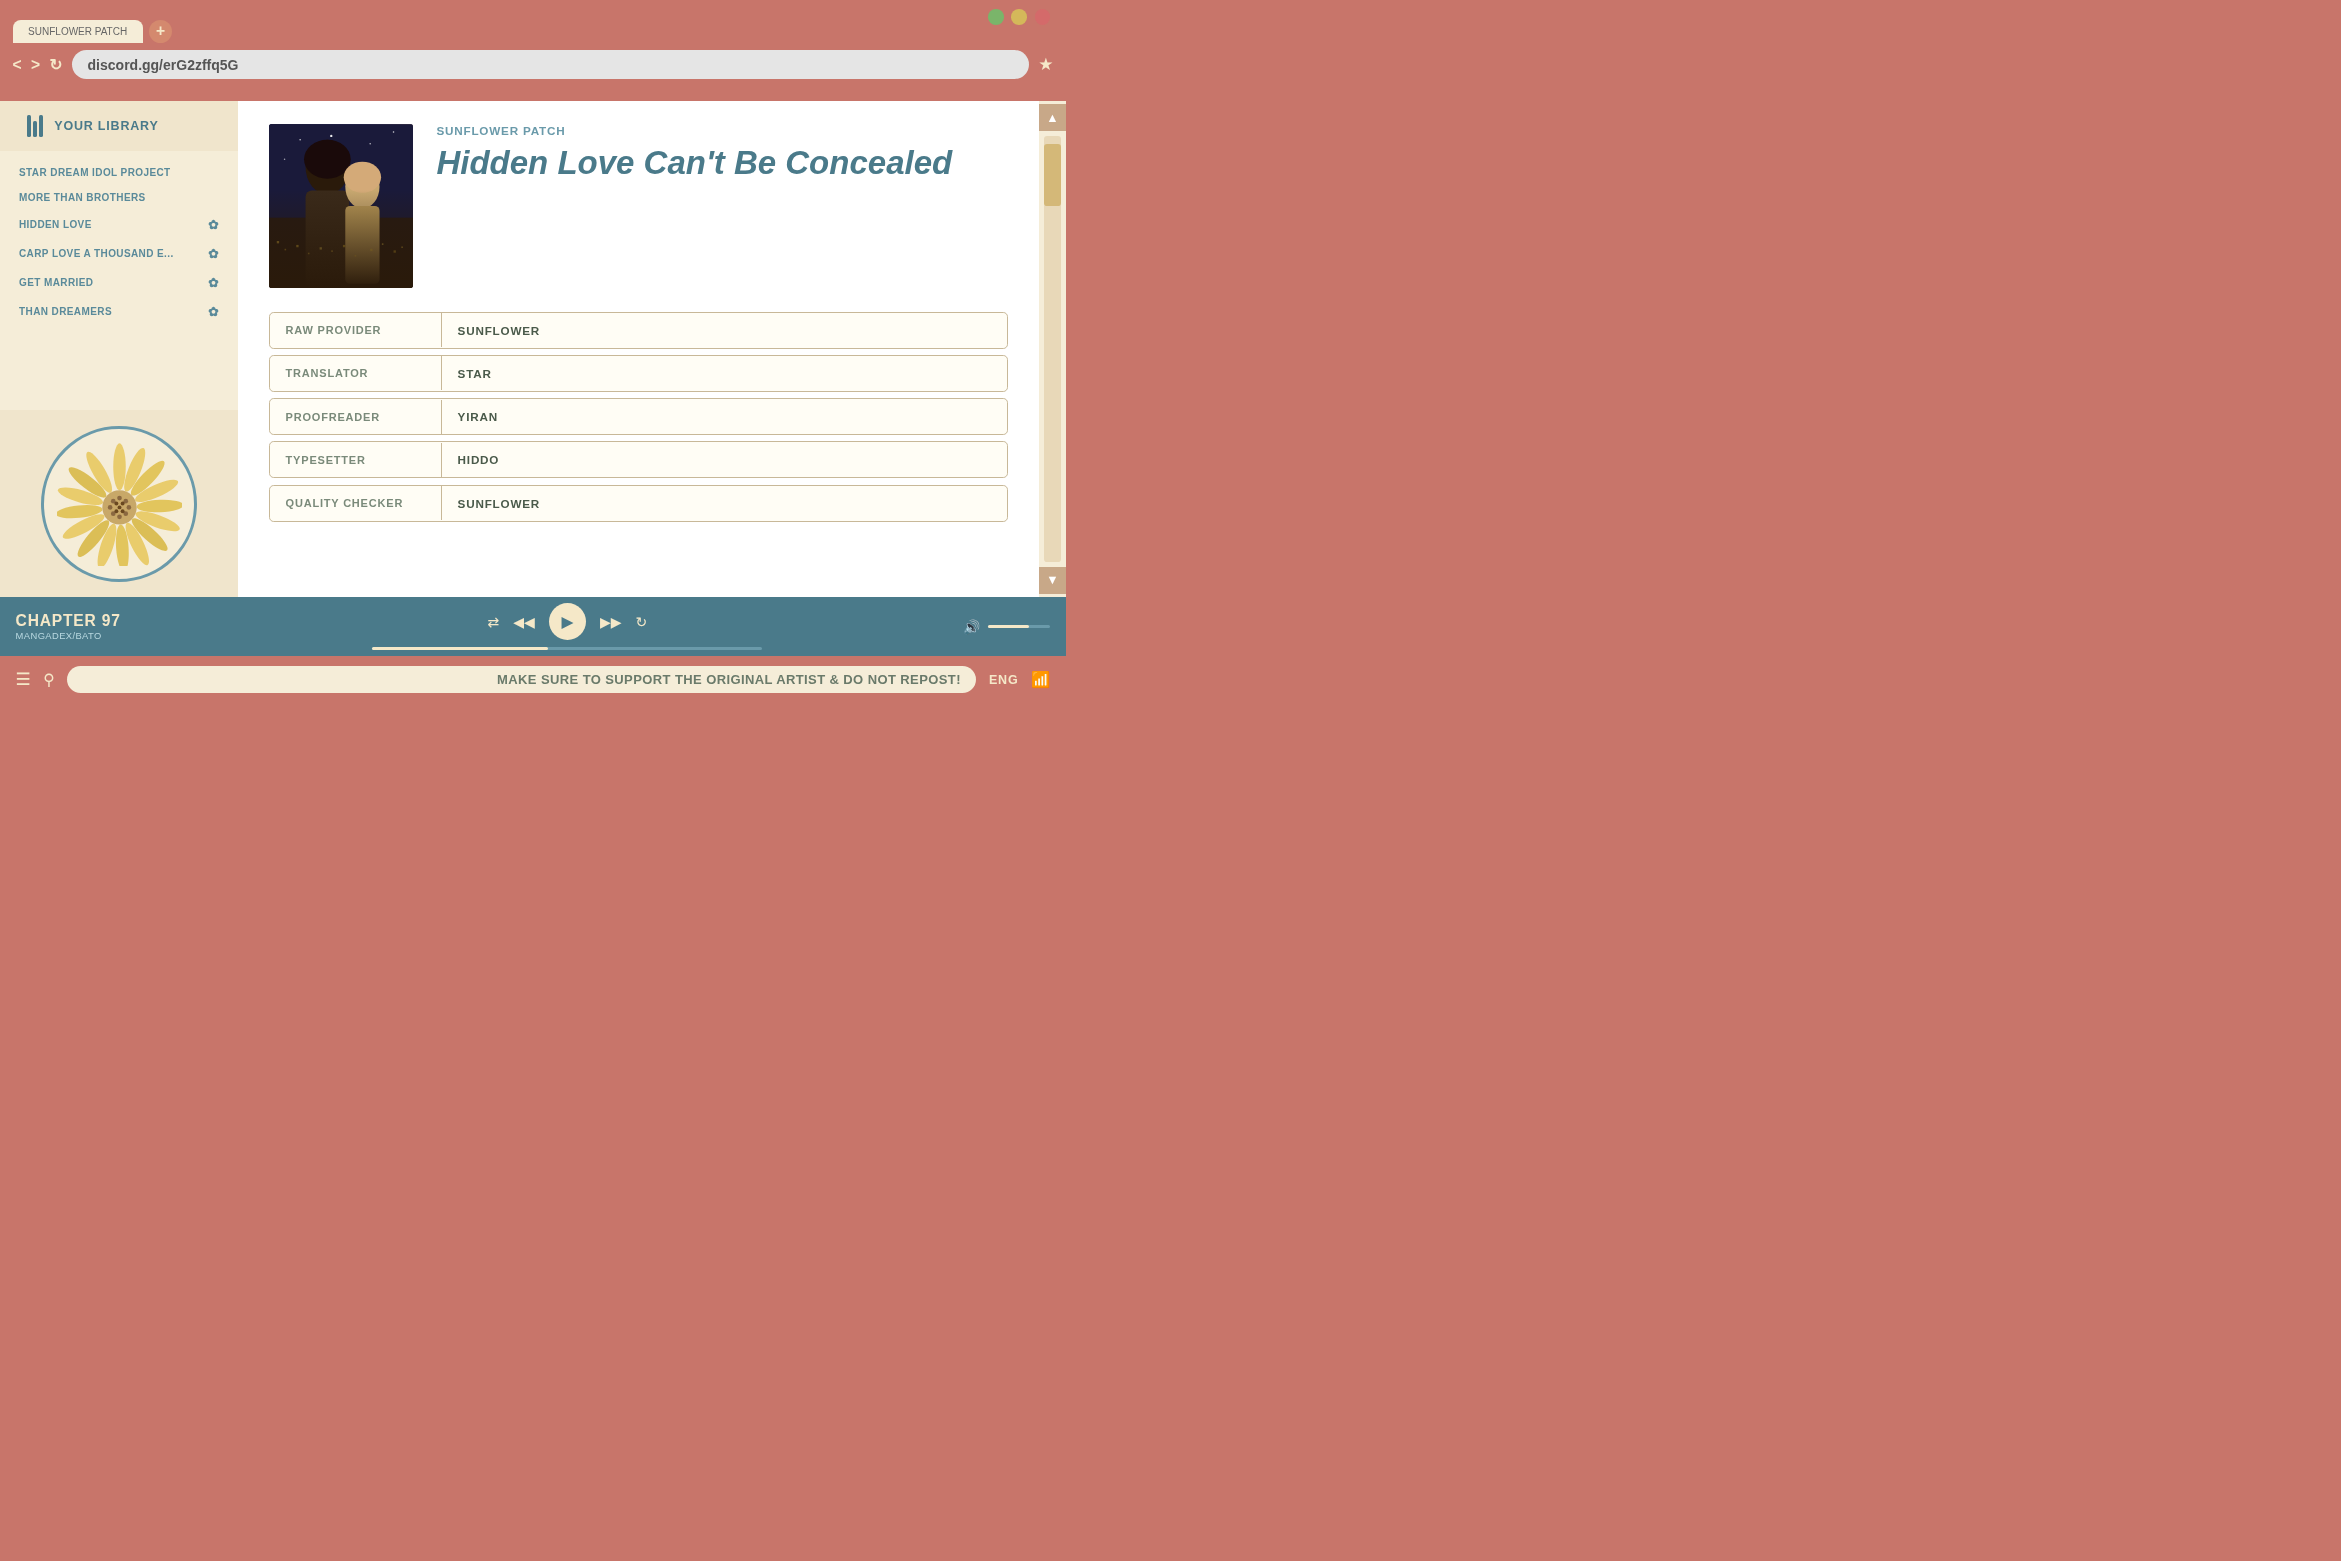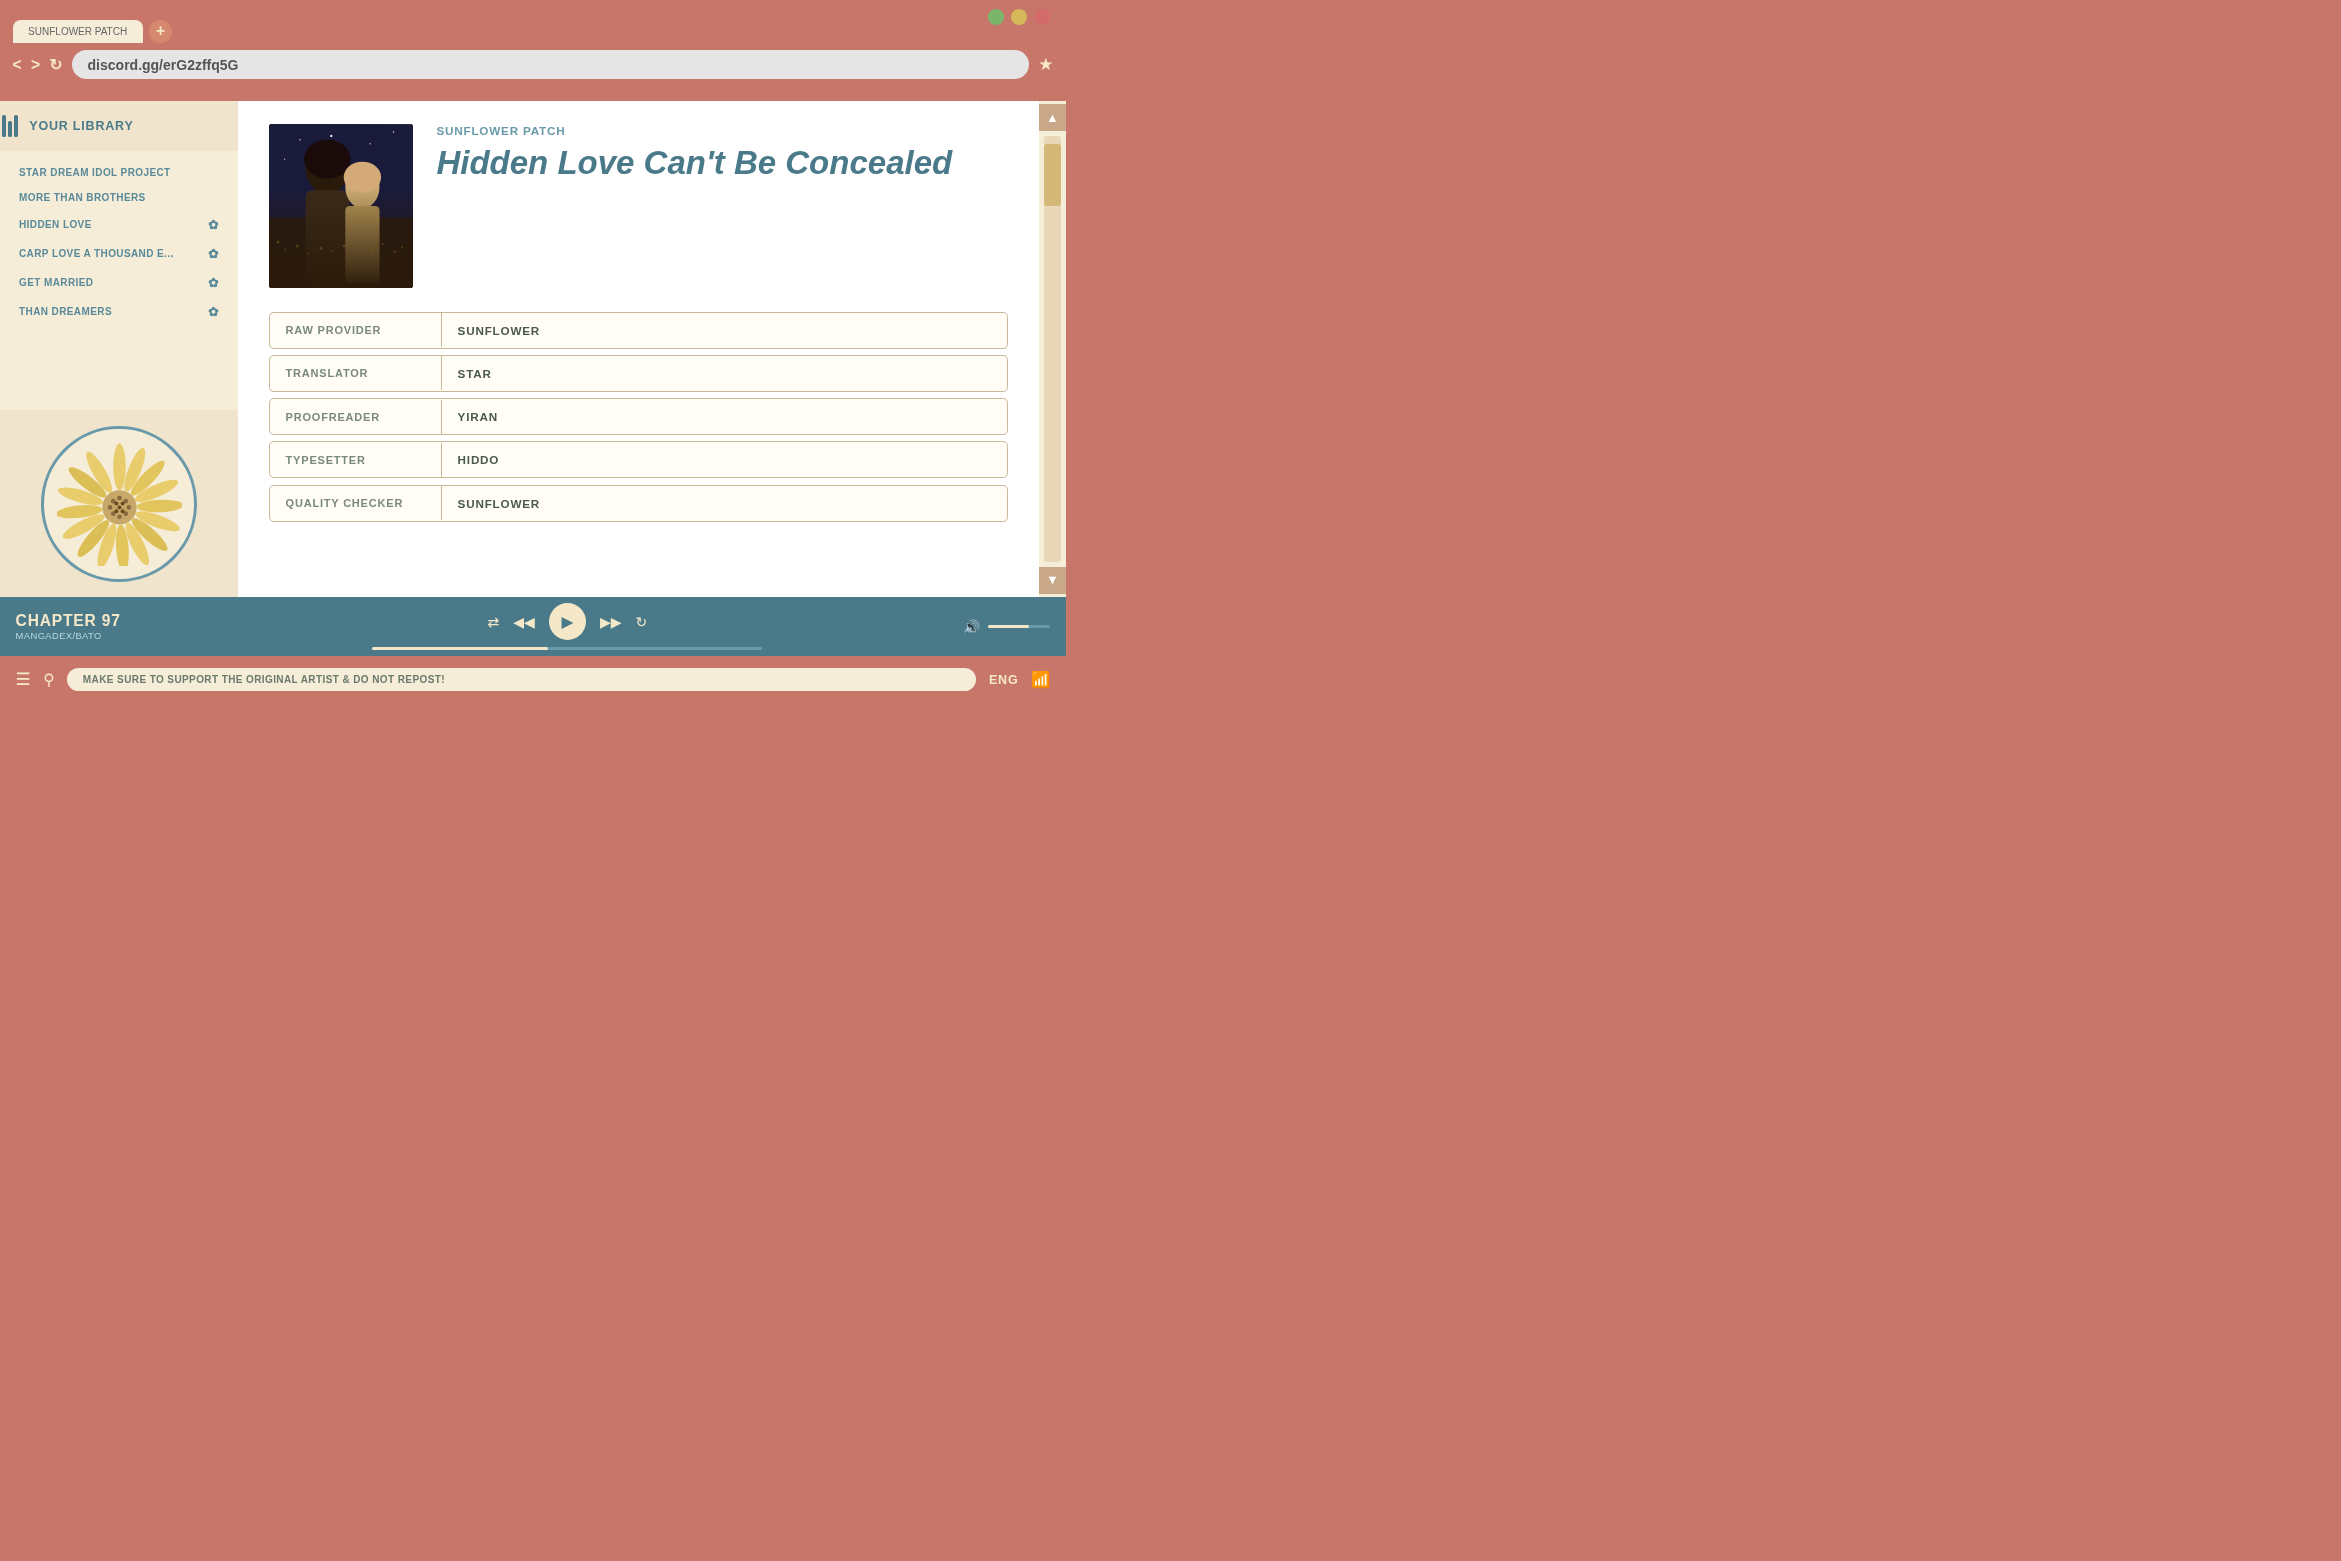--- a/index.html
+++ b/index.html
@@ -109,21 +109,21 @@
       width: 238px;
       background: #f5edd8;
       display: flex;
       flex-direction: column;
     }
 
     .sidebar-header {
       display: flex;
       align-items: center;
       gap: 11px;
-      padding: 14px 2px;
+      padding: 14px 27px;
       background: #f0e5cc;
     }
 
     .sidebar-icon {
       display: flex;
       gap: 2.3px;
     }
 
     .sidebar-icon-bar {
       width: 3.9px;
@@ -449,24 +449,24 @@
       color: #f5e8c8;
       font-size: 15.6px;
       cursor: pointer;
     }
 
     .bottom-notice {
       flex: 1;
       background: #f5edd8;
       border-radius: 15.6px;
       padding: 6.2px 15.6px;
-      font-size: 10px;
+      font-size: 13px;
       font-weight: 700;
       color: #6a7a6a;
-      text-align: left;
+      text-align: right;
       letter-spacing: 0.4px;
     }
 
     .bottom-lang {
       color: #f5e8c8;
       font-size: 12.5px;
       font-weight: 700;
       letter-spacing: 0.8px;
     }
 

